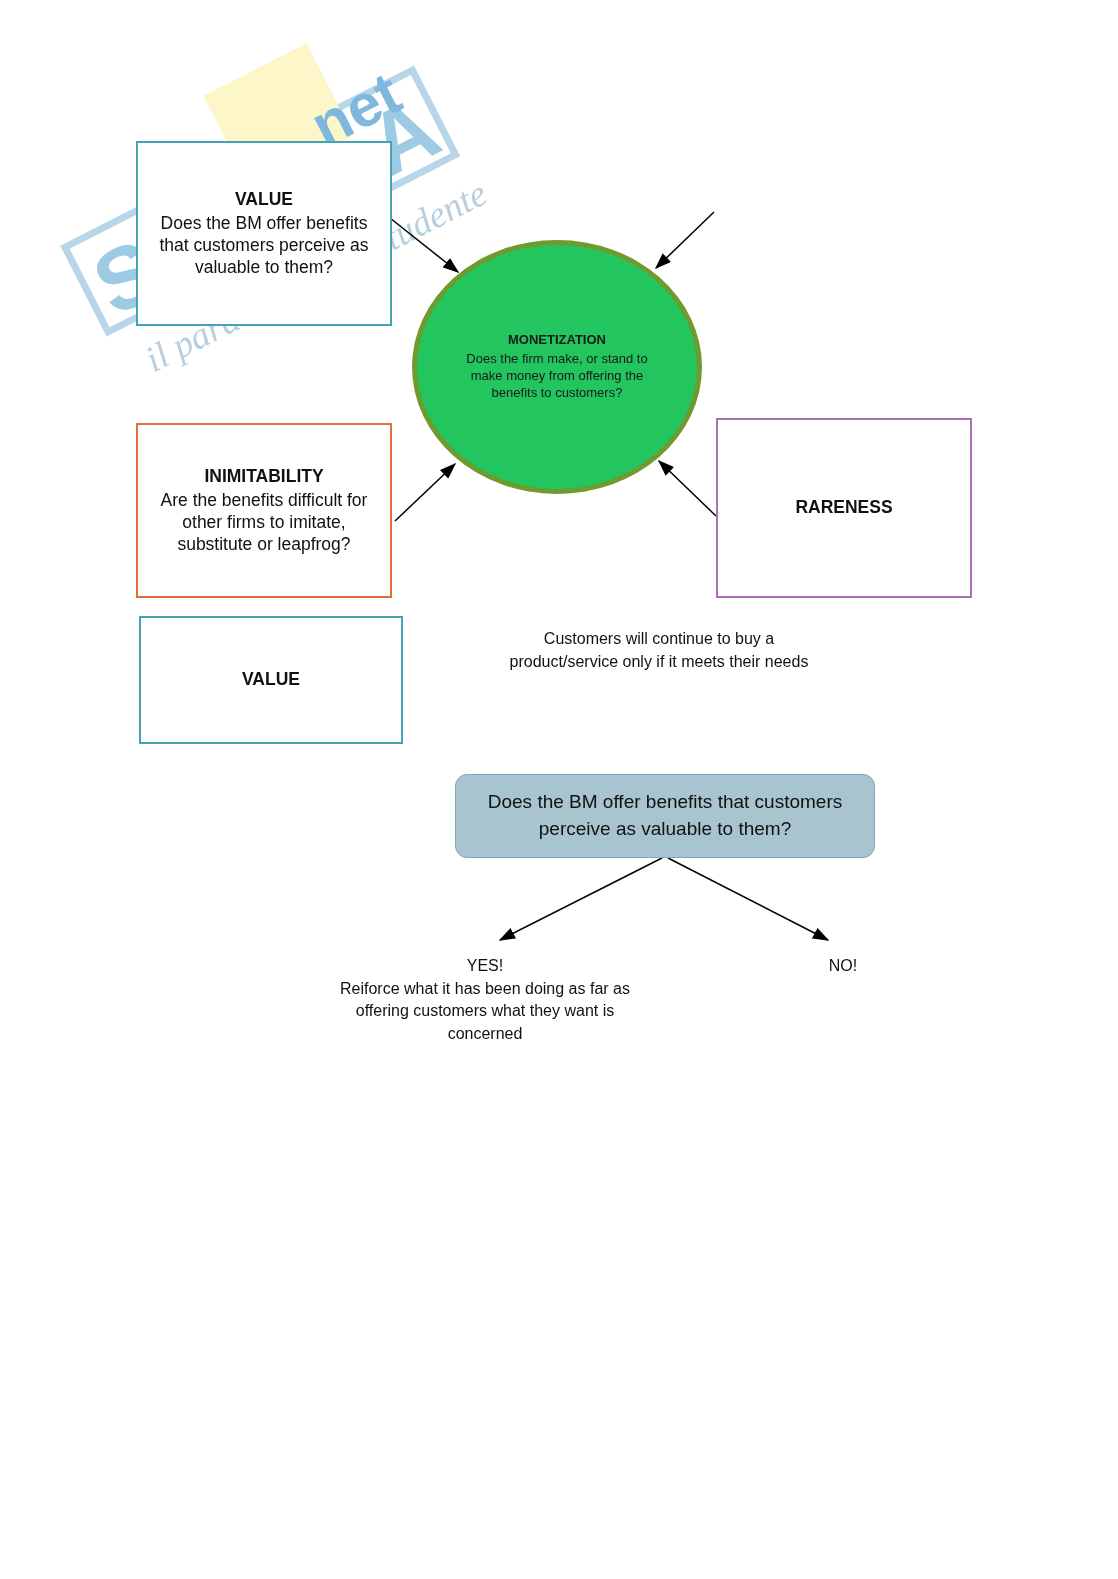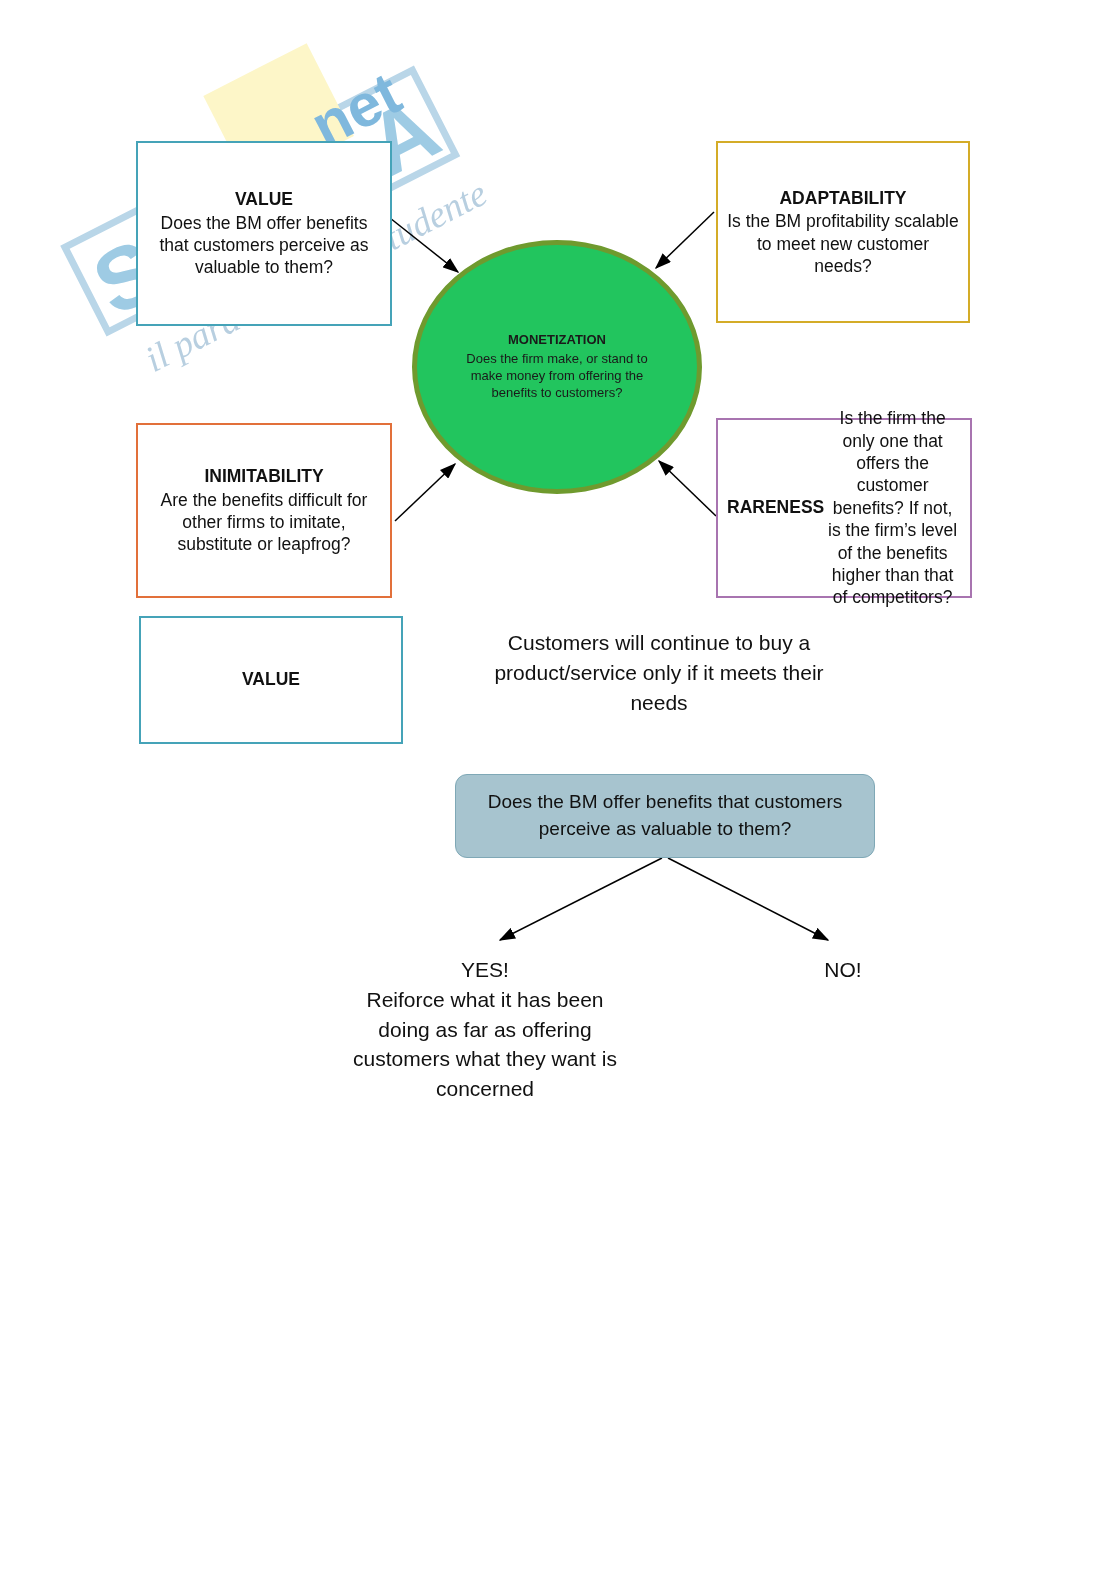--- a/index.html
+++ b/index.html
@@ -69,21 +69,21 @@
     align-items: center;
     justify-content: center;
     text-align: center;
     font-size: 13px;
     line-height: 1.3;
   }
   .circle .hdr { font-weight: bold; margin-bottom: 2px; }
   .plain-text {
     position: absolute;
     text-align: center;
-    font-size: 21px;
+    font-size: 16px;
     line-height: 1.42;
     z-index: 3;
     color: #111;
   }
   .rounded-box {
     position: absolute;
     box-sizing: border-box;
     border-radius: 12px;
     background: #a7c4cf;
     border: 1px solid #7fa8b6;
@@ -141,33 +141,28 @@
     <line x1="662" y1="858" x2="500" y2="940" stroke="#000" stroke-width="1.5" marker-end="url(#arrowhead)"></line>
 
     <line x1="668" y1="858" x2="828" y2="940" stroke="#000" stroke-width="1.5" marker-end="url(#arrowhead)"></line>
   </svg>
 
   <div class="box" style="left:136px; top:141px; width:256px; height:185px; border:2px solid #45a3b8; display:flex; flex-direction:column; align-items:center; justify-content:center;">
     <span class="hdr">VALUE</span>
     <span class="body">Does the BM offer benefits that customers perceive as valuable to them?</span>
   </div>
 
-  <div class="box" style="left:716px; top:141px; width:254px; height:182px; border:2px solid #d4ac28; display:flex; flex-direction:column; align-items:center; justify-content:center;">
-    <span class="hdr">ADAPTABILITY</span>
-    <span class="body">Is the BM profitability scalable to meet new customer needs?</span>
-  </div>
 
   <div class="box" style="left:136px; top:423px; width:256px; height:175px; border:2px solid #e2703a; display:flex; flex-direction:column; align-items:center; justify-content:center;">
     <span class="hdr">INIMITABILITY</span>
     <span class="body">Are the benefits difficult for other firms to imitate, substitute or leapfrog?</span>
   </div>
 
   <div class="box" style="left:716px; top:418px; width:256px; height:180px; border:2px solid #a874b0; display:flex; flex-direction:row; align-items:center; justify-content:center;">
     <span class="hdr">RARENESS</span>
-    <span class="body">Is the firm the only one that offers the customer benefits? If not, is the firm’s level of the benefits higher than that of competitors?</span>
   </div>
 
   <div class="box" style="left:139px; top:616px; width:264px; height:128px; border:2px solid #45a3b8; display:flex; flex-direction:column; align-items:center; justify-content:center;">
     <span class="hdr">VALUE</span>
   </div>
 
   <div class="circle" style="left:412px; top:240px; width:290px; height:254px; border:5px solid #6f9a2e;">
     <span class="hdr">MONETIZATION</span>
     <span style="display:block; width:200px;">Does the firm make, or stand to make money from offering the benefits to customers?</span>
   </div>

